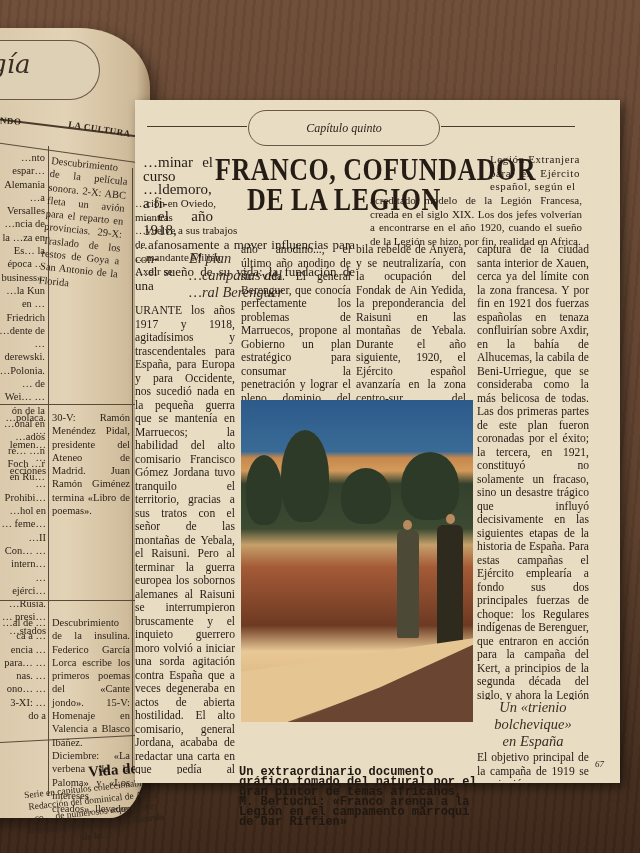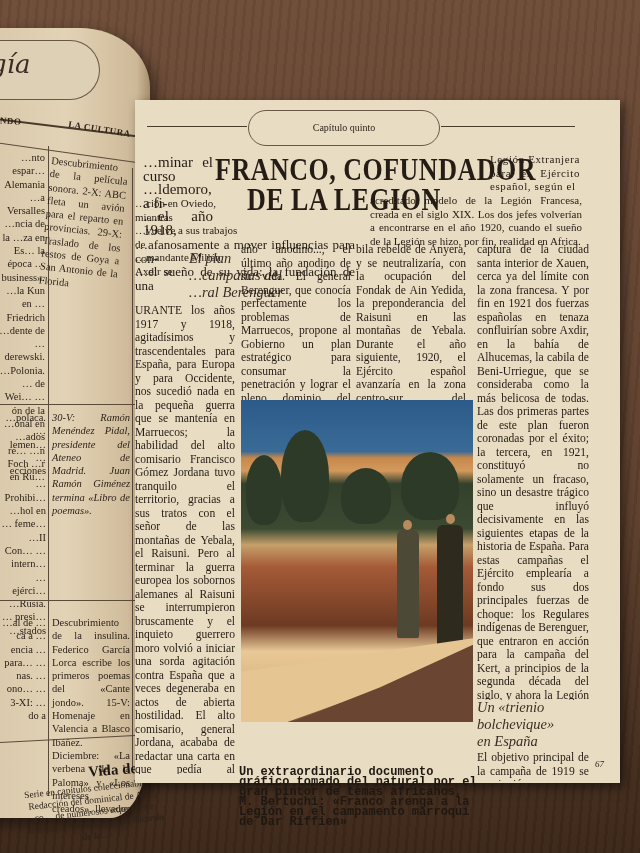--- a/index.html
+++ b/index.html
@@ -63,21 +63,21 @@
     position: absolute; left: 135px; top: 100px; width: 485px; height: 683px;
     background: #e8dcc2;
     box-shadow: 4px 4px 10px rgba(0,0,0,0.5);
   }
   .chapter-banner {
     position: absolute; left: 113px; top: 10px; width: 192px; height: 36px;
     border: 1.2px solid #6a5846; border-radius: 18px;
   }
   .chapter-banner span {
     display: block; text-align: center; line-height: 34px;
-    font-size: 10px; color: #2d241c; font-family: "Liberation Serif", serif;
+    font-style: italic; font-size: 12px; color: #2d241c; font-family: "Liberation Serif", serif;
   }
   .chapter-rule { position: absolute; height: 1px; background: #4a3a2c; top: 26px; }
   .title1, .title2 {
     position: absolute; font-family: "Liberation Serif", serif; font-weight: bold; color: #241c15;
     letter-spacing: 0.5px; transform: scaleY(1.2); transform-origin: top left;
   }
   .title1 { left: 80px; top: 52px; font-size: 26px; }
   .title2 { left: 112px; top: 82px; font-size: 26px; }
   .body-text {
     position: absolute; font-family: "Liberation Serif", serif; font-size: 11.6px; line-height: 13.5px; color: #241c15;
@@ -126,21 +126,21 @@
   <div class="col-head" style="left:88px;top:96px;transform:rotate(9deg);">LA CULTURA</div>
   <div class="lp-hline" style="left:0;top:112px;width:160px;transform:rotate(8deg);transform-origin:left;"></div>
   <div class="lp-vline" style="left:68px;top:118px;height:650px;"></div>
   <div class="lp-vline" style="left:152px;top:140px;height:600px;"></div>
 
   <div class="lp-text" style="left:19px;top:123px;width:46px;text-align:right;">…nto espar… Alemania …a Versalles …ncia de la …za en Es… la época …business». …la Kun en …Friedrich …dente de …derewski. …Polonia. … de Wei… …ón de la …onal en …ados re… …n Foch …r en Ru…</div>
   <div class="lp-text" style="left:72px;top:126px;width:78px;transform:rotate(6deg);transform-origin:left top;">Descubrimiento de la película sonora. 2-X: ABC fleta un avión para el reparto en provincias. 29-X: Traslado de los restos de Goya a San Antonio de la Florida</div>
 
   <div class="lp-hline" style="left:0;top:376px;width:160px;"></div>
   <div class="lp-text" style="left:20px;top:383px;width:46px;text-align:right;">…polaca. …lemen… …ecciones …Prohibi… …hol en … feme… …II Con… …intern… … ejérci… …Rusia. … presi… …stados</div>
-  <div class="lp-text" style="left:72px;top:383px;width:78px;font-style:italic;">30-V: Ramón Menéndez Pidal, presidente del Ateneo de Madrid. Juan Ramón Giménez termina «Libro de poemas».</div>
+  <div class="lp-text" style="left:72px;top:383px;width:78px;">30-V: Ramón Menéndez Pidal, presidente del Ateneo de Madrid. Juan Ramón Giménez termina «Libro de poemas».</div>
 
   <div class="lp-hline" style="left:0;top:572px;width:160px;"></div>
   <div class="lp-text" style="left:20px;top:588px;width:46px;text-align:right;">…al de …ca a …encia …para… …nas. …ono… …3-XI: …do a</div>
   <div class="lp-text" style="left:72px;top:588px;width:78px;">Descubrimiento de la insulina. Federico García Lorca escribe los primeros poemas del «Cante jondo». 15-V: Homenaje en Valencia a Blasco Ibáñez. Diciembre: «La verbena de la Paloma» y «Los intereses creados», llevados al cine.</div>
   <div class="lp-hline" style="left:0;top:715px;width:160px;transform:rotate(-3deg);transform-origin:left;"></div>
 </div>
 <div class="vida-title">Vida de Franco</div>
 <div class="vida-text">
   <span>Serie en capítulos coleccionables… Redacción del dominical de ABC, co… de numerosos expertos de diversas… coordinación de</span>
   <b>Ricardo de la…</b>
@@ -177,21 +177,21 @@
     <div>El plan</div>
     <div>…campañas del</div>
     <div>…ral Berenguer</div>
   </div>
   <div class="body-text" style="left:0;top:204px;width:100px;height:470px;overflow:hidden;">URANTE los años 1917 y 1918, agitadísimos y trascendentales para España, para Europa y para Occidente, nos sucedió nada en la pequeña guerra que se mantenía en Marruecos; la habilidad del alto comisario Francisco Gómez Jordana tuvo tranquilo el territorio, gracias a sus tratos con el señor de las montañas de Yebala, el Raisuni. Pero al terminar la guerra europea los sobornos alemanes al Raisuni se interrumpieron bruscamente y el inquieto guerrero moro volvió a iniciar una sorda agitación contra España que a veces degeneraba en actos de abierta hostilidad. El alto comisario, general Jordana, acababa de redactar una carta en que pedía al Gobierno de Madrid acciones enérgicas contra el Raisuni, cuando cayó fulminado por un ataque sobre su mesa de trabajo el 18 de noviembre de 1918. El Gobierno designó entonces alto comisario y general en jefe del Ejército de Africa al general Dámaso Berenguer Fusté, el 2 de febrero de 1919. Un año en que se va a reemprender la guerra en el Protectorado, mientras Franco pasa en la guarnición de Oviedo un</div>
 
   <div class="body-text" style="left:106px;top:143px;width:110px;">año anodino..., el último año anodino de su vida. El general Berenguer, que conocía perfectamente los problemas de Marruecos, propone al Gobierno un plan estratégico para consumar la penetración y lograr el pleno dominio del Protectorado asignado a España; el plan se realizaría en tres años. Durante la campaña de 1919 se domaría a la ca-</div>
   <div class="body-text" style="left:221px;top:143px;width:110px;">bila rebelde de Anyera, y se neutralizaría, con la ocupación del Fondak de Ain Yedida, la preponderancia del Raisuni en las montañas de Yebala. Durante el año siguiente, 1920, el Ejército español avanzaría en la zona centro-sur del Protectorado desde tres puntos —Tetuán, al centro; Uad-Lau, en la costa mediterránea, y Larache, en la atlántica— para conseguir la</div>
   <div class="body-text" style="left:342px;top:143px;width:112px;height:457px;overflow:hidden;">captura de la ciudad santa interior de Xauen, cerca ya del límite con la zona francesa. Y por fin en 1921 dos fuerzas españolas en tenaza confluirían sobre Axdir, en la bahía de Alhucemas, la cabila de Beni-Urriegue, que se consideraba como la más belicosa de todas. Las dos primeras partes de este plan fueron coronadas por el éxito; la tercera, en 1921, constituyó no solamente un fracaso, sino un desastre trágico que influyó decisivamente en las siguientes etapas de la historia de España. Para estas campañas el Ejército emplearía a fondo sus dos principales fuerzas de choque: los Regulares indígenas de Berenguer, que entraron en acción para la campaña del Kert, a principios de la segunda década del siglo, y ahora la Legión Extranjera, que Millán Astray gestionaba. Franco, que se había estrenado para la guerra de Africa incorporado a los Regulares, sería ahora, en 1920, cofundador de la Legión. Su vida militar estaba indisolublemente unida a la creación de las dos fuerzas modernas de choque en el Ejército español.</div>
 
-  <div class="sub-head" style="left:342px;top:599px;width:112px;">
+  <div class="sub-head" style="left:342px;top:599px;width:112px;text-align:center;">
     <div>Un «trienio</div>
     <div>bolchevique»</div>
     <div>en España</div>
   </div>
   <div class="body-text" style="left:342px;top:651px;width:112px;height:30px;overflow:hidden;">El objetivo principal de la campaña de 1919 se consiguió inmediatamente mediante una</div>
 
   <div class="painting">
     <div class="tree" style="left:40px;top:30px;width:48px;height:92px;"></div>
     <div class="tree" style="left:5px;top:55px;width:36px;height:70px;"></div>
     <div class="tree" style="left:100px;top:68px;width:50px;height:56px;"></div>

